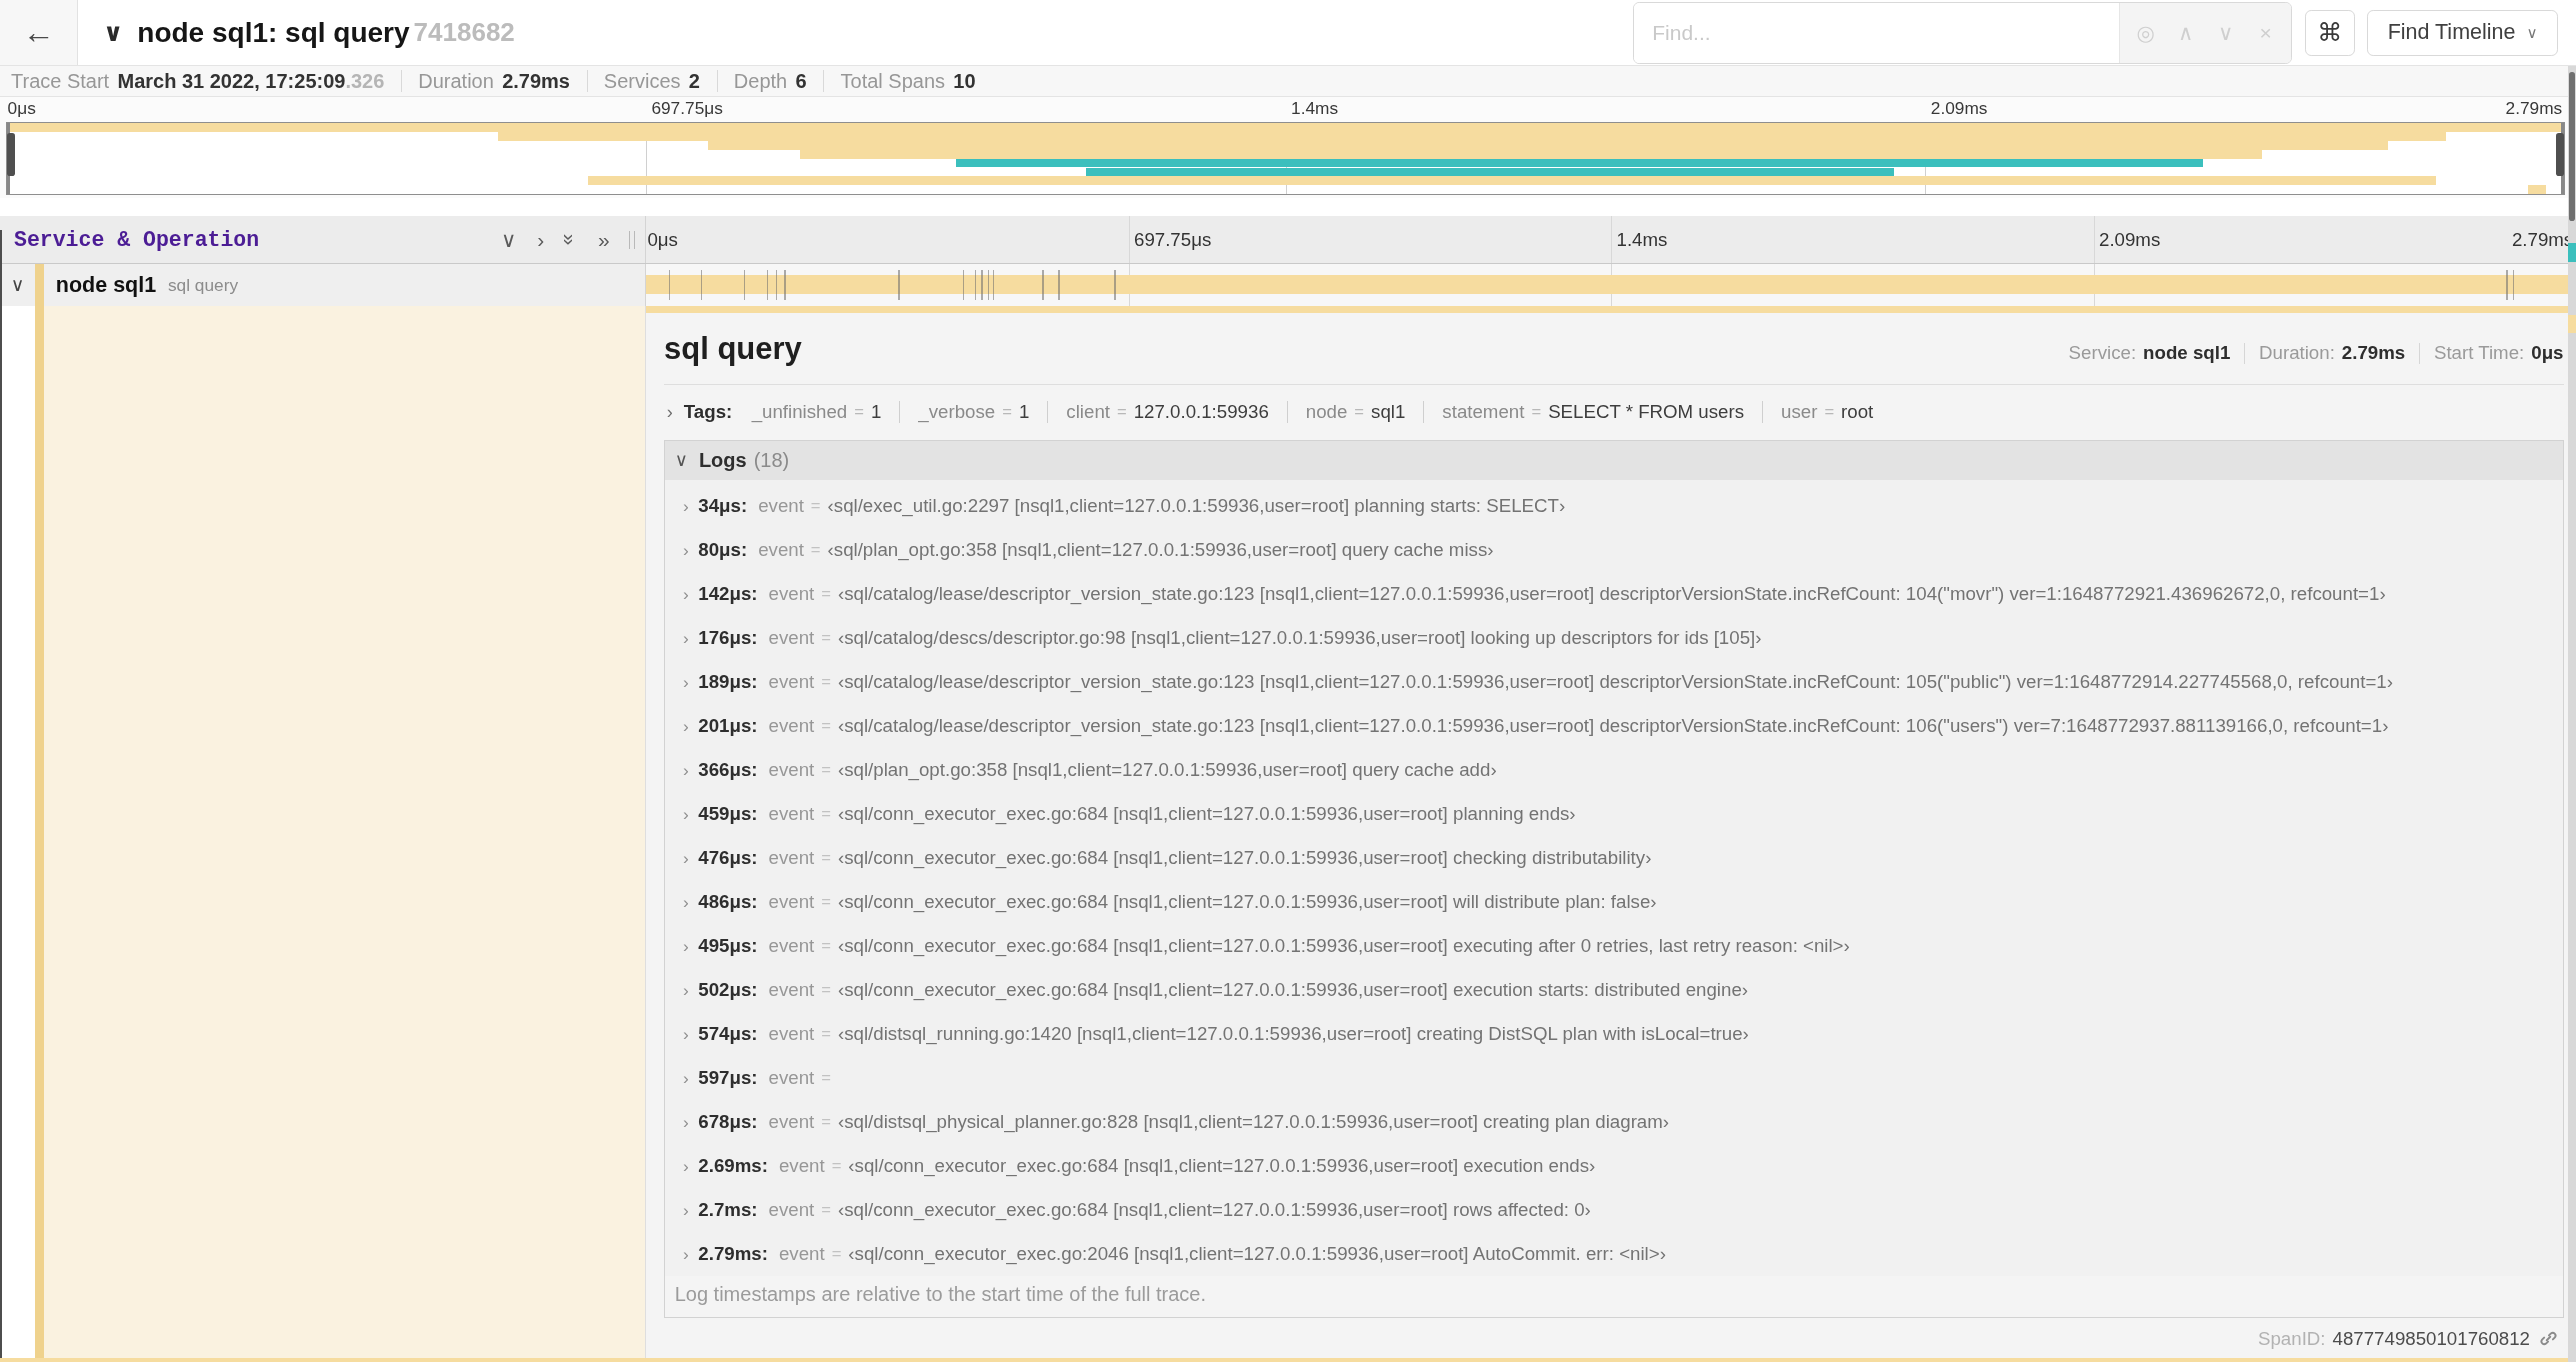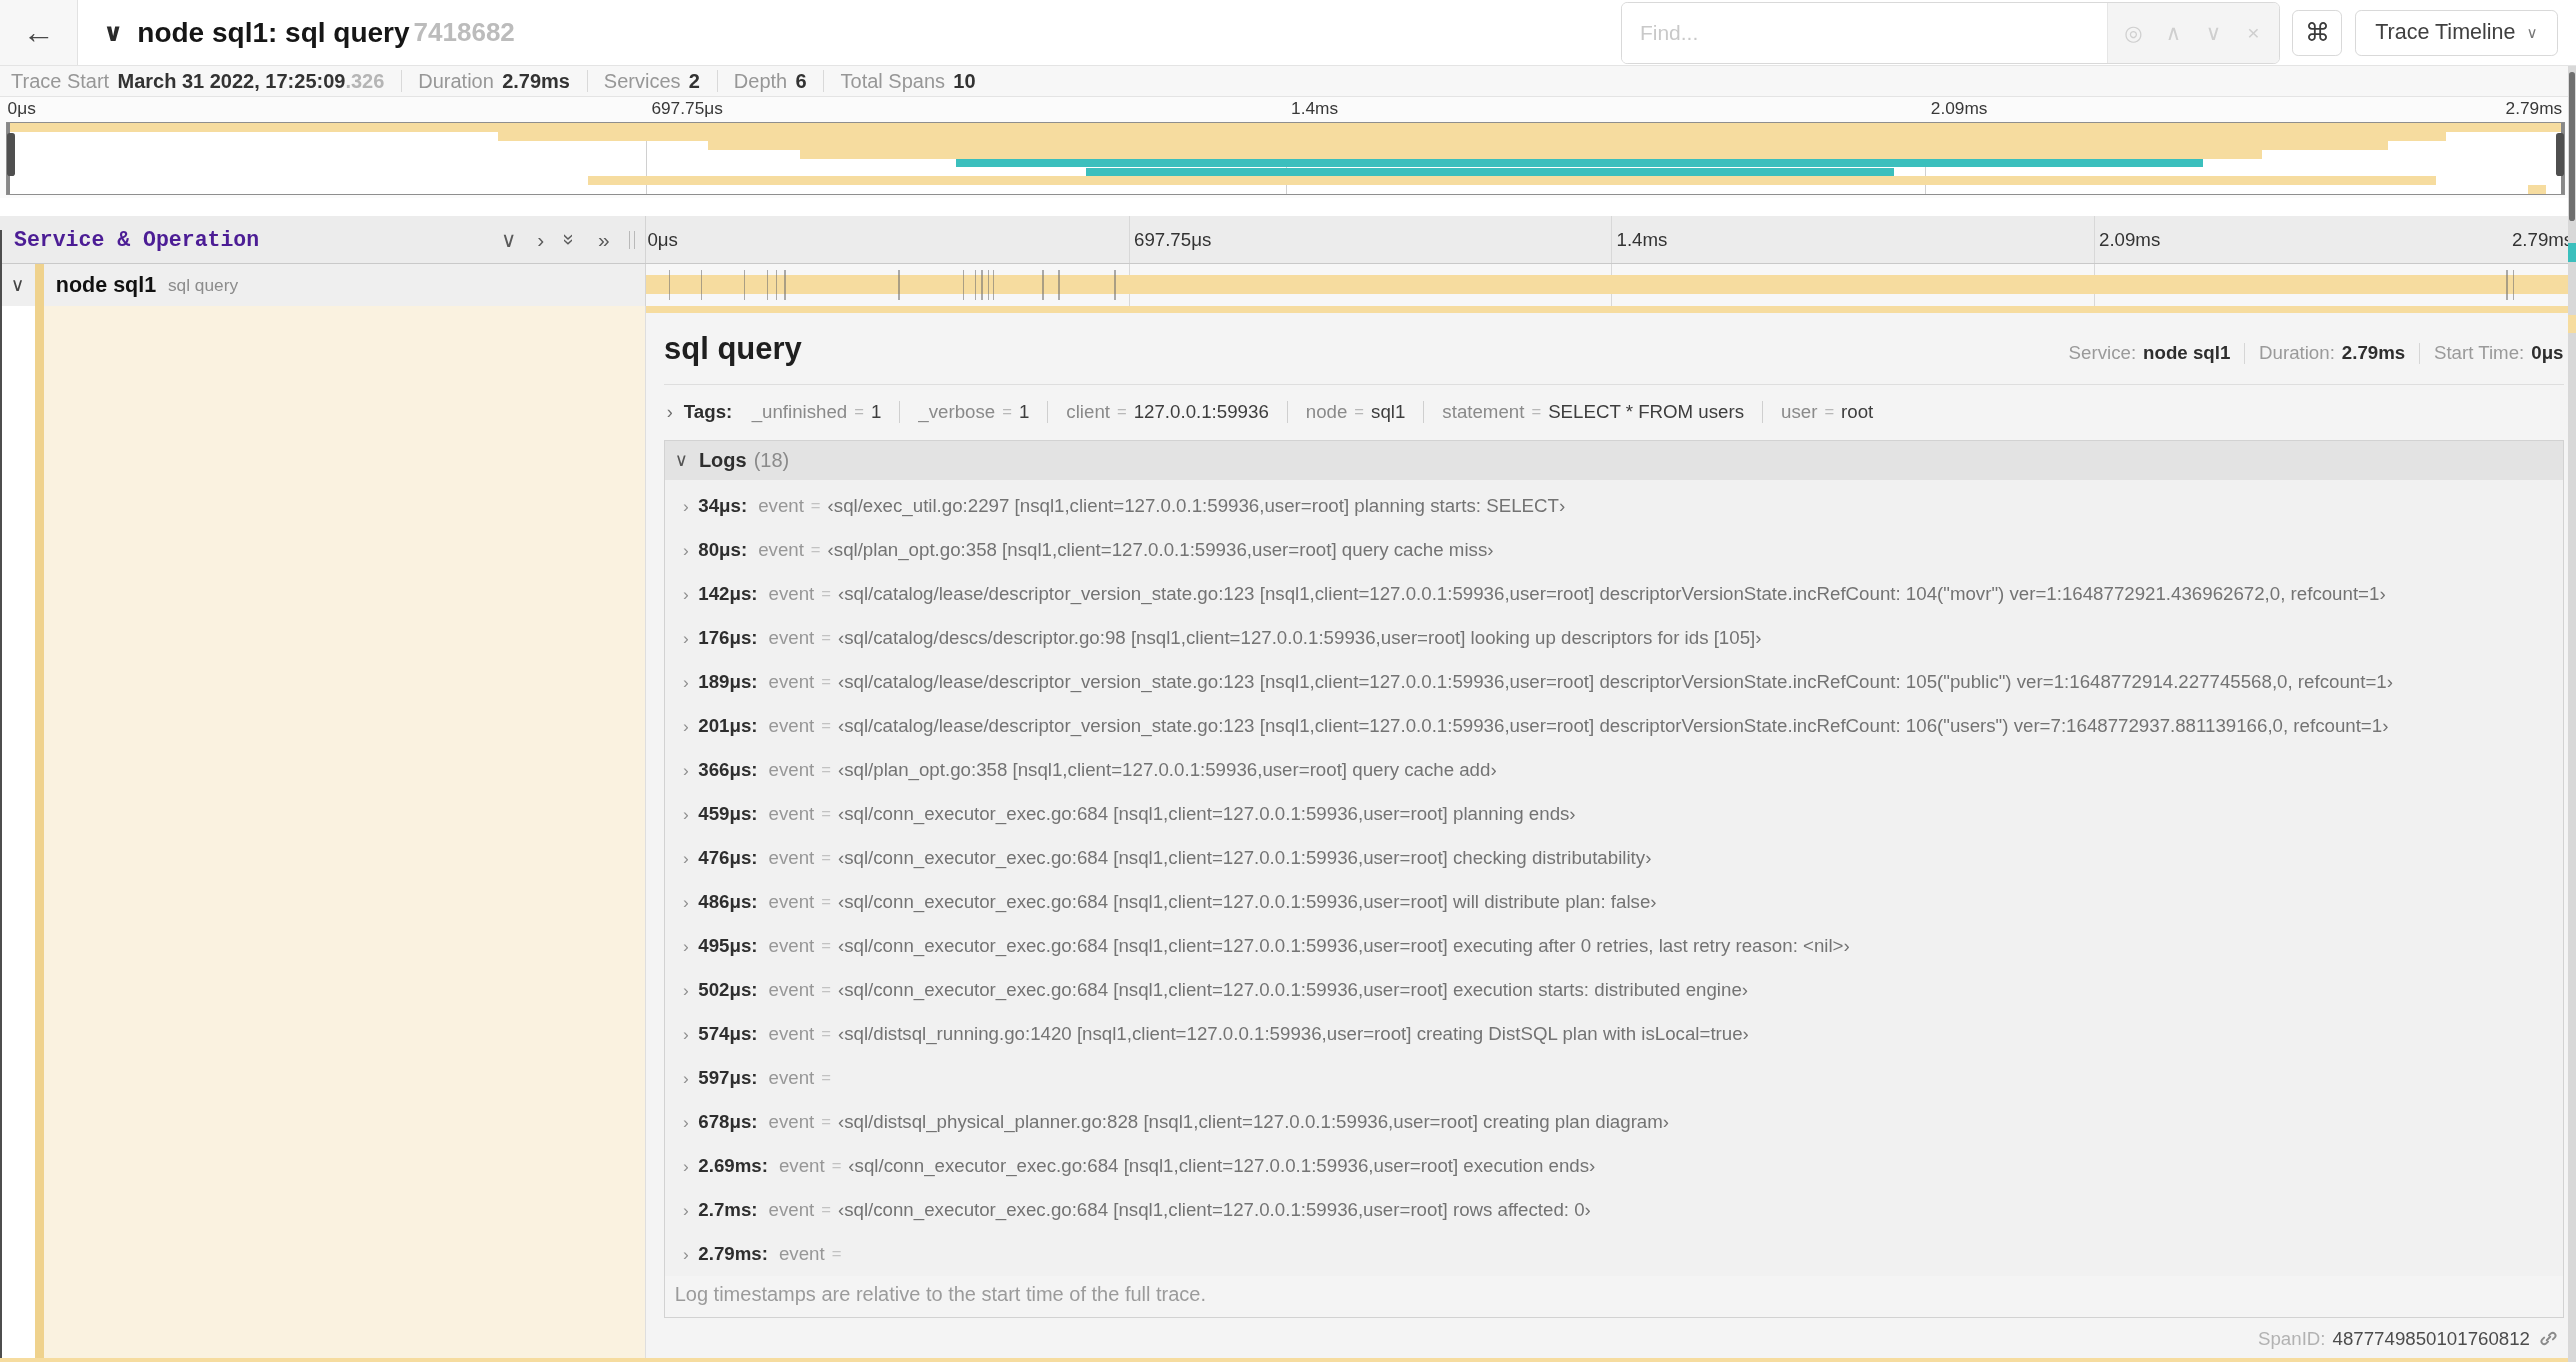--- a/index.html
+++ b/index.html
@@ -150,21 +150,21 @@
           <span class="tool">◎</span>
           <span class="tool">∧</span>
           <span class="tool">∨</span>
           <span class="tool">×</span>
         </div>
       </div>
       <div class="sq-btn">
         <span>⌘</span>
       </div>
       <div class="view-btn">
-        <span>Trace Timeline</span>
+        <span>Find Timeline</span>
         <span class="caret">∨</span>
       </div>
     </div>
   </div>
 
   <div class="info-bar">
     <div class="info-item">
       <span class="info-label">Trace Start</span>
       <span class="info-value">March 31 2022, 17:25:09</span>
         <span class="info-dim">.326</span>
@@ -464,20 +464,21 @@
               <span class="log-time">2.7ms:</span>
               <span class="log-key">event</span>
               <span class="log-eq">=</span>
               <span class="log-val">‹sql/conn_executor_exec.go:684 [nsql1,client=127.0.0.1:59936,user=root] rows affected: 0›</span>
             </div>
             <div class="log-row">
               <span class="log-caret">›</span>
               <span class="log-time">2.79ms:</span>
               <span class="log-key">event</span>
               <span class="log-eq">=</span>
+              <span class="log-val">‹sql/conn_executor_exec.go:2046 [nsql1,client=127.0.0.1:59936,user=root] AutoCommit. err: &lt;nil&gt;›</span>
             </div>
           </div>
         <div class="logs-note">Log timestamps are relative to the start time of the full trace.</div>
       </div>
 
       <div class="spanid-row">
         <span class="spanid-label">SpanID:</span>
         <span class="spanid-value">4877749850101760812</span>
         <span class="link-icon">
           <svg width="21" height="21" viewBox="0 0 24 24" fill="none" stroke="#8a8a8a" stroke-width="2.2" stroke-linecap="round">

